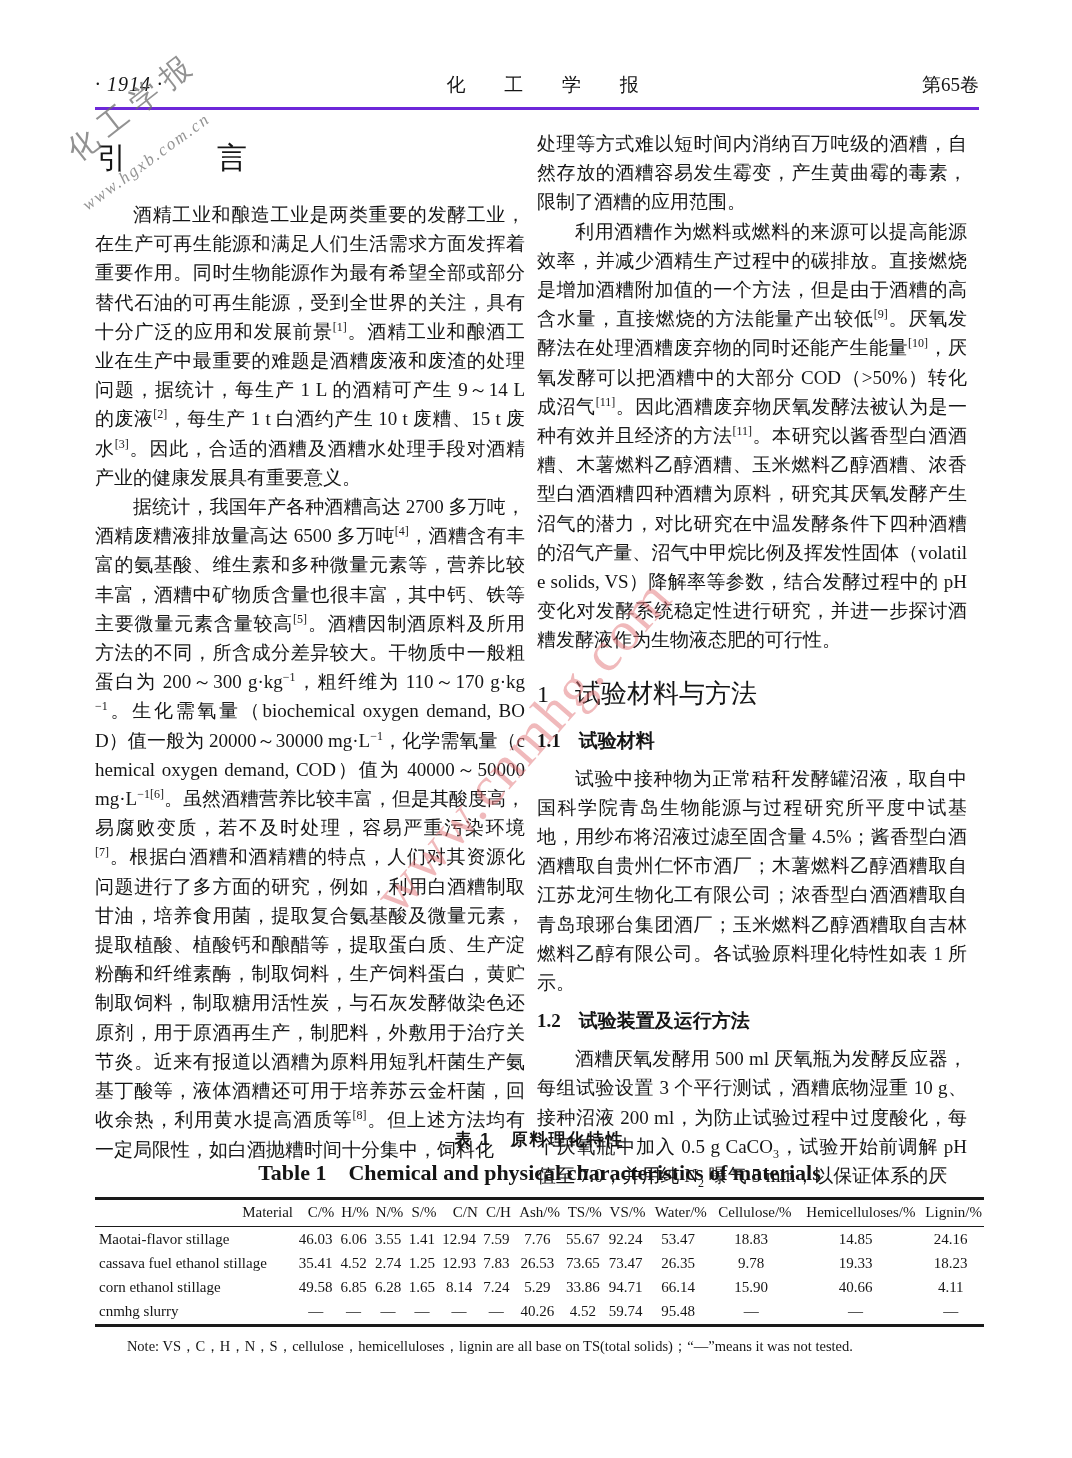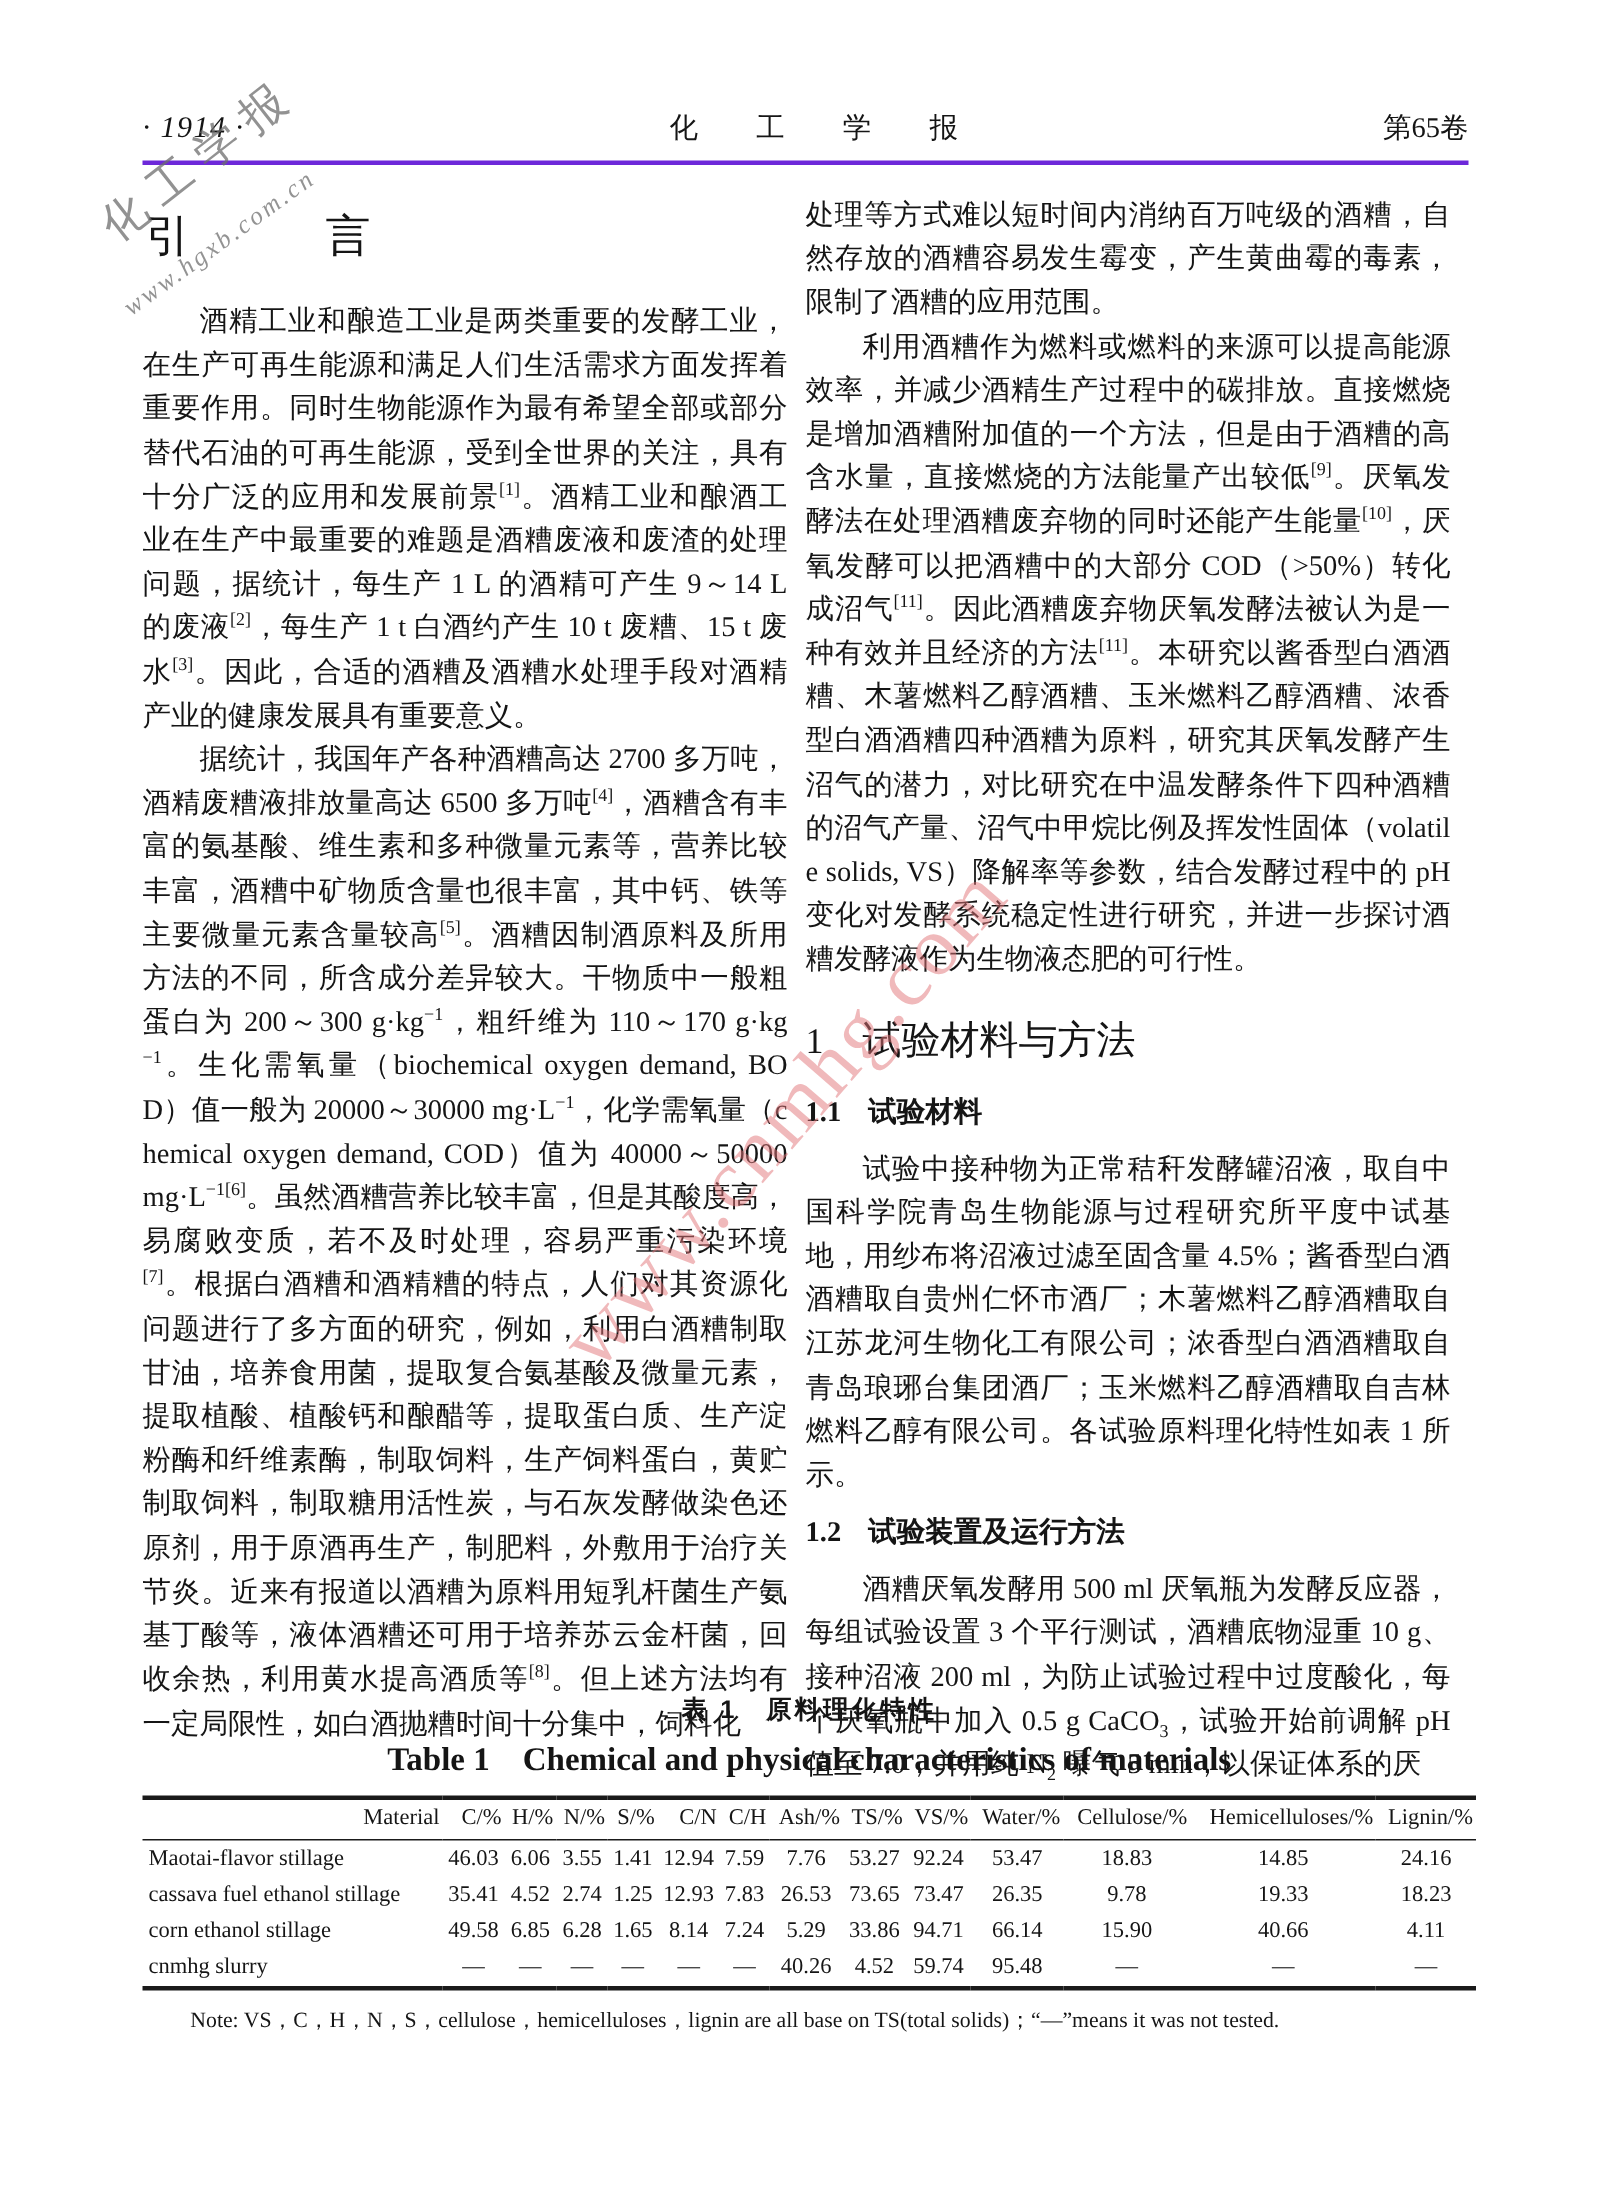--- a/index.html
+++ b/index.html
@@ -145,21 +145,21 @@
       <tbody id="tbl-body">
           <tr>
             <td>Maotai-flavor stillage</td>
             <td>46.03</td>
             <td>6.06</td>
             <td>3.55</td>
             <td>1.41</td>
             <td>12.94</td>
             <td>7.59</td>
             <td>7.76</td>
-            <td>53.27</td>
+            <td>55.67</td>
             <td>92.24</td>
             <td>53.47</td>
             <td>18.83</td>
             <td>14.85</td>
             <td>24.16</td>
           </tr>
           <tr>
             <td>cassava fuel ethanol stillage</td>
             <td>35.41</td>
             <td>4.52</td>

